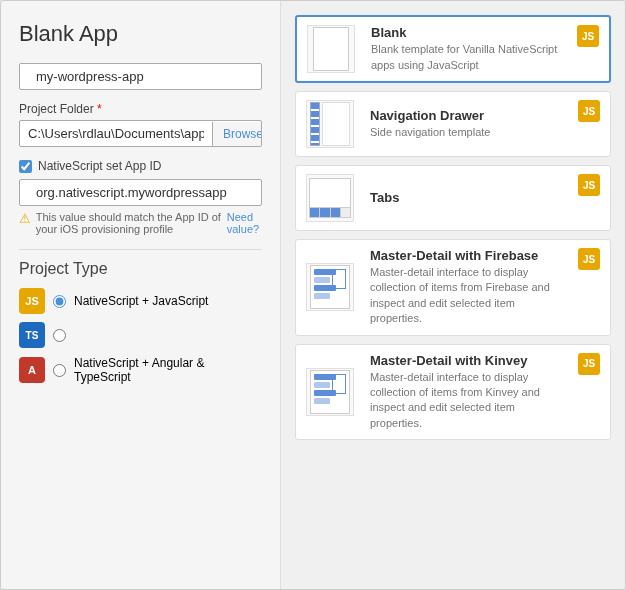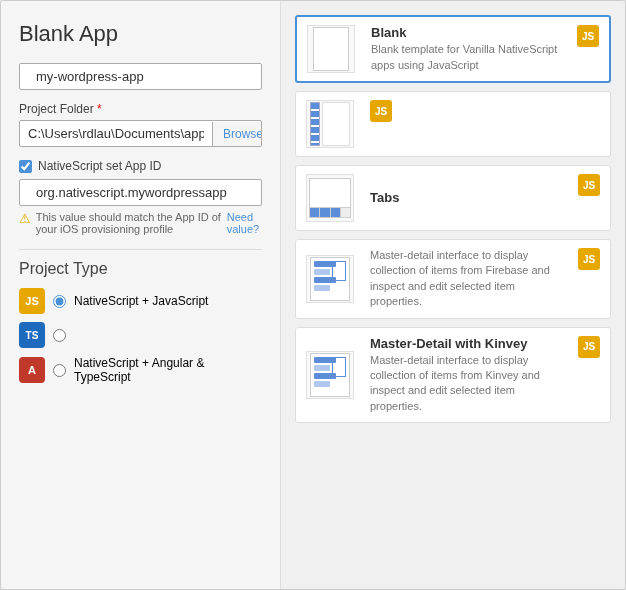--- a/index.html
+++ b/index.html
@@ -360,20 +360,24 @@
       </div>
       <div class="template-badge">JS</div>
     </div>
 
     <div class="template-card">
       <div class="template-thumb">
         <div class="thumb-nav">
           <div class="thumb-nav-sidebar"></div>
           <div class="thumb-nav-content"></div>
         </div>
+      </div>
+      <div class="template-info">
+        <div class="template-name">Navigation Drawer</div>
+        <div class="template-desc">Side navigation template</div>
       </div>
       <div class="template-badge">JS</div>
     </div>
 
     <div class="template-card">
       <div class="template-thumb">
         <div class="thumb-tabs">
           <div style="flex:1;"></div>
           <div class="thumb-tabs-bar">
             <div class="thumb-tabs-bar-item"></div>
@@ -393,20 +397,21 @@
       <div class="template-thumb">
         <div class="thumb-master">
           <div class="thumb-master-line"></div>
           <div class="thumb-master-line short"></div>
           <div class="thumb-master-line"></div>
           <div class="thumb-master-line short"></div>
           <div class="thumb-master-box"></div>
         </div>
       </div>
       <div class="template-info">
+        <div class="template-name">Master-Detail with Firebase</div>
         <div class="template-desc">Master-detail interface to display collection of items from Firebase and inspect and edit selected item properties.</div>
       </div>
       <div class="template-badge">JS</div>
     </div>
 
     <div class="template-card">
       <div class="template-thumb">
         <div class="thumb-master">
           <div class="thumb-master-line"></div>
           <div class="thumb-master-line short"></div>

